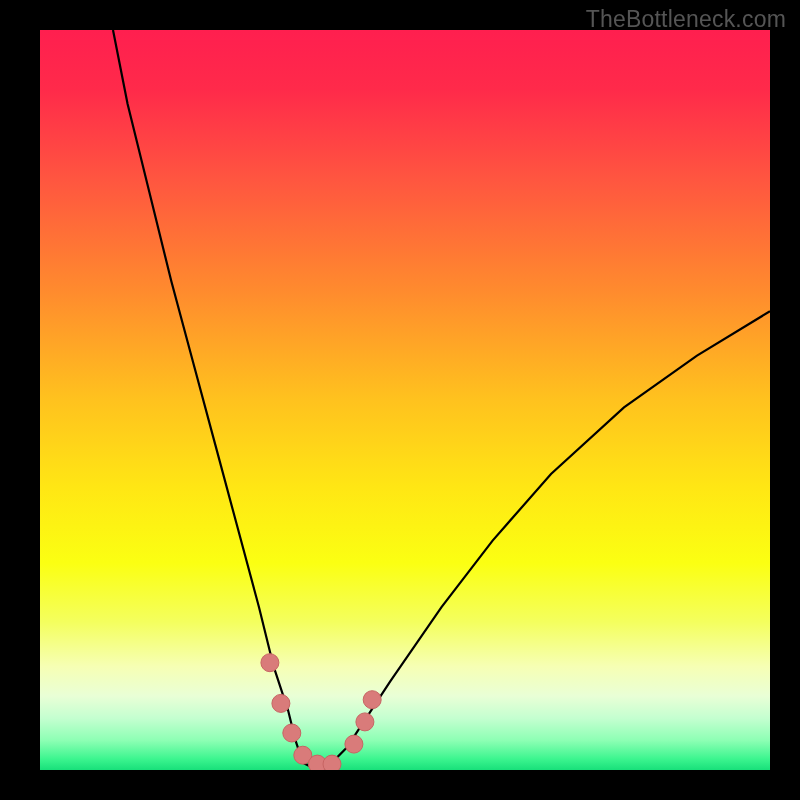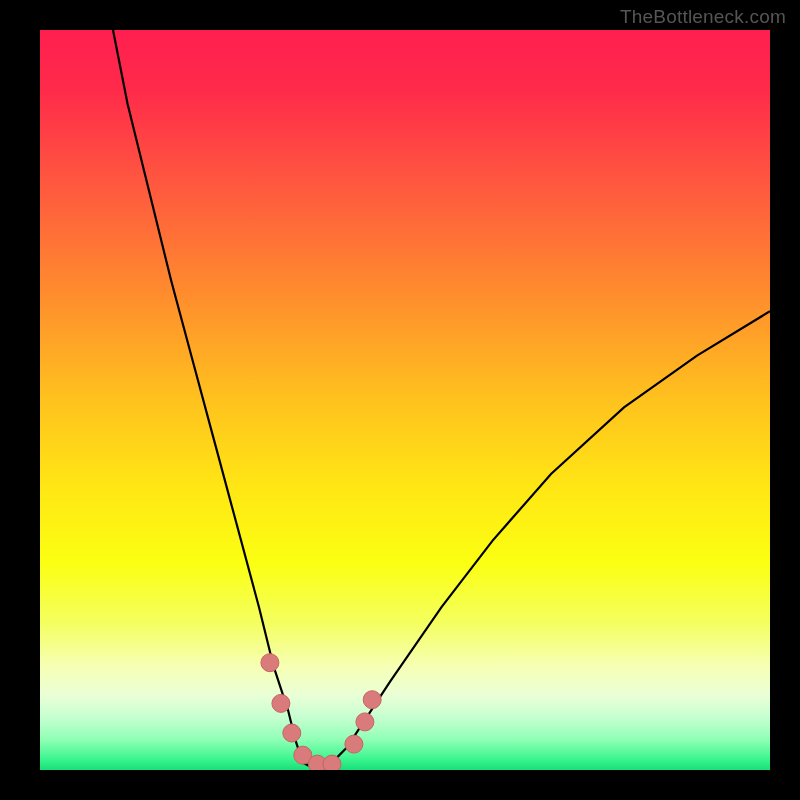--- a/index.html
+++ b/index.html
@@ -27,21 +27,21 @@
   }
   .gradient-bg {
     position: absolute;
     inset: 0;
   }
   .watermark {
     position: absolute;
     top: 6px;
     right: 14px;
     color: #555;
-    font-size: 19px;
+    font-size: 23px;
     font-weight: 500;
     letter-spacing: 0.2px;
   }
   svg {
     position: absolute;
     inset: 0;
   }
 </style>
 </head>
 <body>

